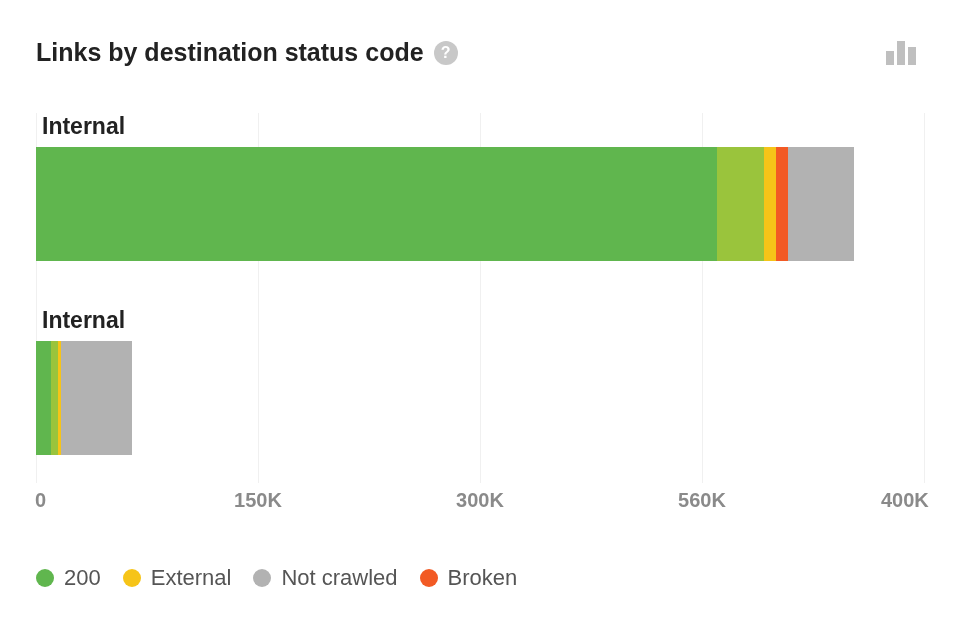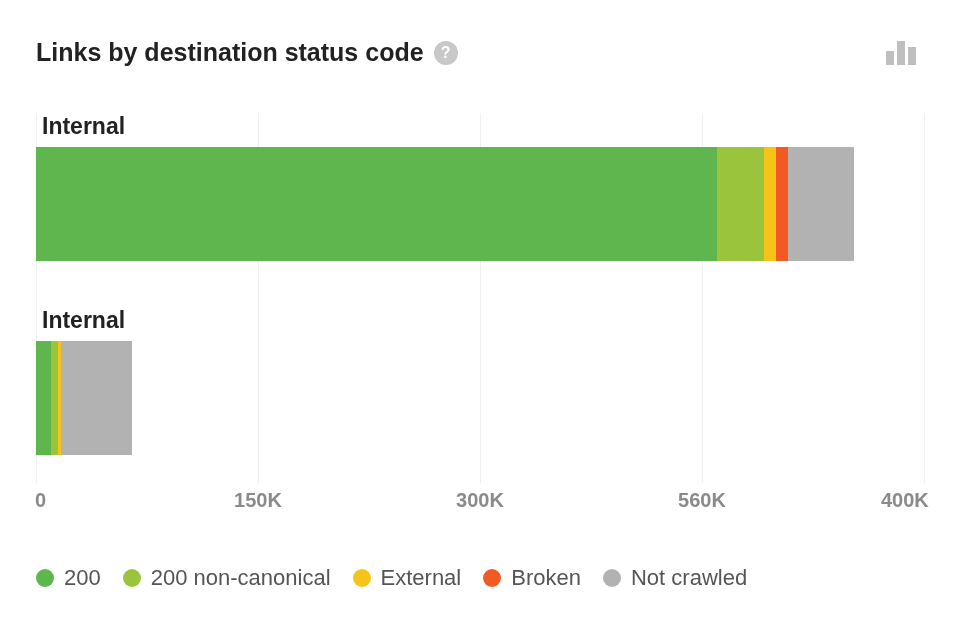--- a/index.html
+++ b/index.html
@@ -179,30 +179,26 @@
       <div class="tick-label" style="left: 75%;">560K</div>
       <div class="tick-label" style="left: 100%; transform: translateX(-90%);">400K</div>
     </div>
 
   <div class="legend" id="legend">
       <div class="legend-item">
         <span class="swatch" style="background: rgb(96, 182, 78);"></span>
         <span>200</span>
       </div>
       <div class="legend-item">
-        <span class="swatch" style="background: rgb(154, 196, 60);"></span>
-        <span>200 non-canonical</span>
-      </div>
-      <div class="legend-item">
         <span class="swatch" style="background: rgb(246, 196, 24);"></span>
         <span>External</span>
       </div>
       <div class="legend-item">
+        <span class="swatch" style="background: rgb(178, 178, 178);"></span>
+        <span>Not crawled</span>
+      </div>
+      <div class="legend-item">
         <span class="swatch" style="background: rgb(242, 90, 36);"></span>
         <span>Broken</span>
       </div>
-      <div class="legend-item">
-        <span class="swatch" style="background: rgb(178, 178, 178);"></span>
-        <span>Not crawled</span>
-      </div>
     </div>
 
 </div>
 
 </body></html>

